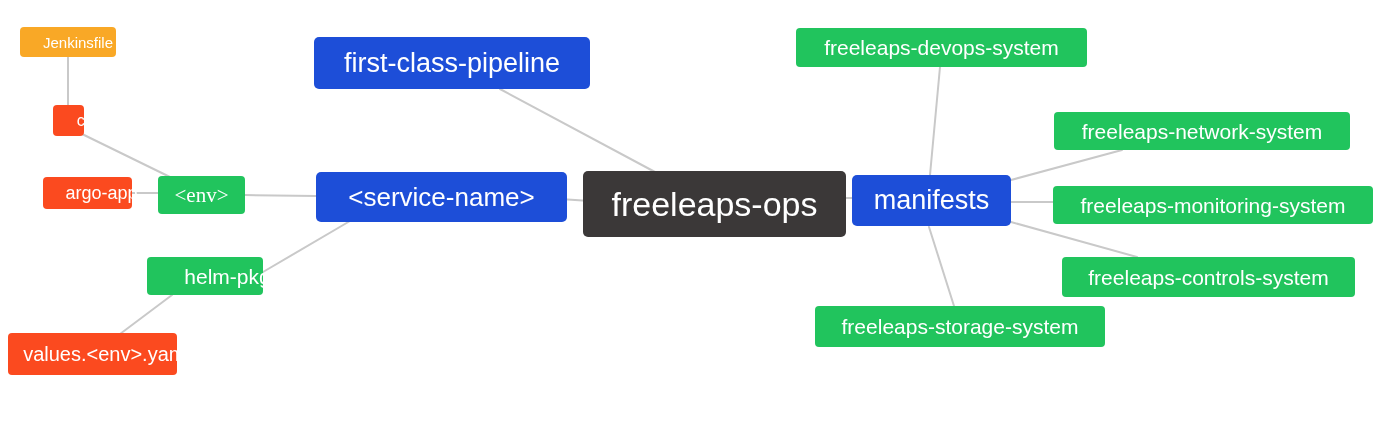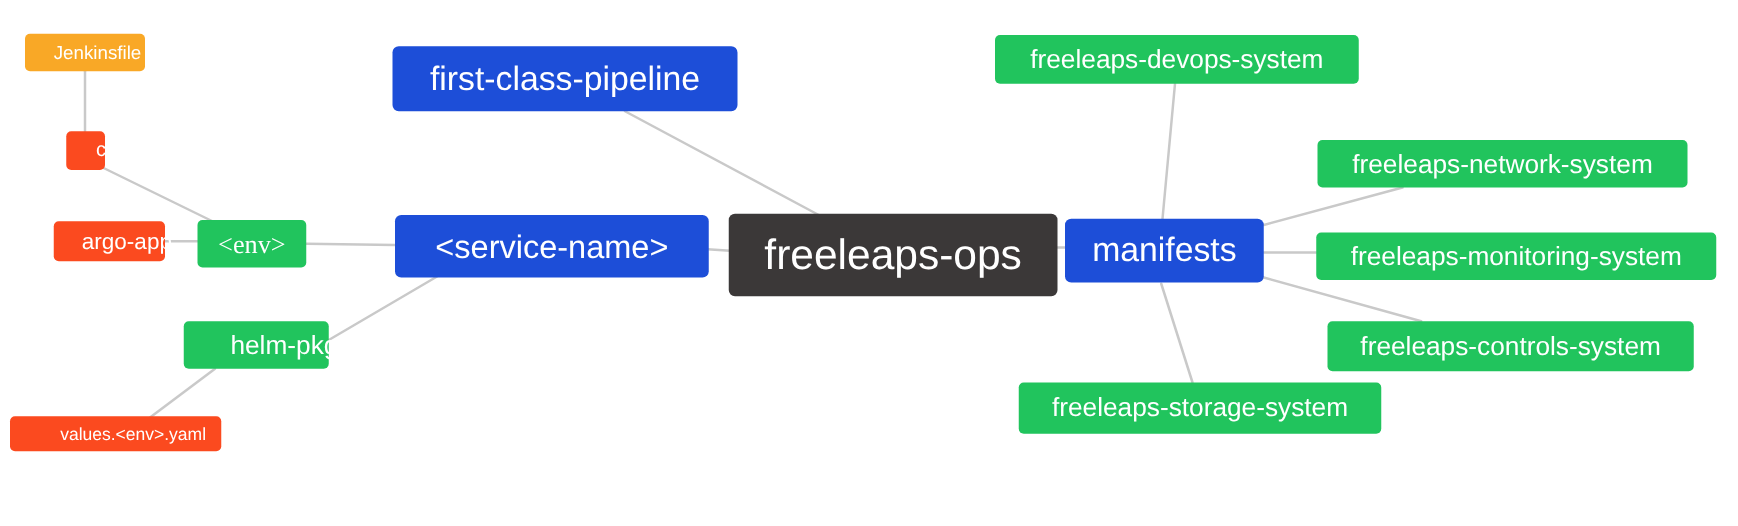--- a/index.html
+++ b/index.html
@@ -44,21 +44,21 @@
   .green  { background: #21C45D; }
   .red    { background: #FB4A1F; padding-left: 28px; }
   .orange { background: #F9A826; }
 
   
   .n-jenkinsfile { left: 20px;  top: 27px;  width: 96px;  height: 30px; font-size: 15px; padding-left: 20px; }
   .n-ci          { left: 53px;  top: 105px; width: 31px;  height: 31px; font-size: 16px; }
   .n-argo-app    { left: 31px;  top: 177px; width: 89px;  height: 32px; font-size: 18px; margin-left: 12px; }
   .n-env         { left: 158px; top: 176px; width: 87px;  height: 38px; font-size: 21px; font-family: Liberation Serif, serif; }
   .n-helm-pkg    { left: 147px; top: 257px; width: 116px; height: 38px; font-size: 21px; padding-left: 45px; }
-  .n-values      { left: 8px;   top: 333px; width: 169px; height: 28px; font-size: 14px; }
+  .n-values      { left: 8px;   top: 333px; width: 169px; height: 42px; font-size: 20px; }
   .n-fcp         { left: 314px; top: 37px;  width: 276px; height: 52px; font-size: 27px; }
   .n-svc         { left: 316px; top: 172px; width: 251px; height: 50px; font-size: 26px; }
   .n-ops         { left: 583px; top: 171px; width: 263px; height: 66px; font-size: 34px; }
   .n-manifests   { left: 852px; top: 175px; width: 159px; height: 51px; font-size: 27px; }
   .n-devops      { left: 796px;  top: 28px;  width: 291px; height: 39px; font-size: 21px; }
   .n-network     { left: 1054px; top: 112px; width: 296px; height: 38px; font-size: 21px; }
   .n-monitoring  { left: 1053px; top: 186px; width: 320px; height: 38px; font-size: 21px; }
   .n-controls    { left: 1062px; top: 257px; width: 293px; height: 40px; font-size: 21px; }
   .n-storage     { left: 815px;  top: 306px; width: 290px; height: 41px; font-size: 21px; }
 </style>

